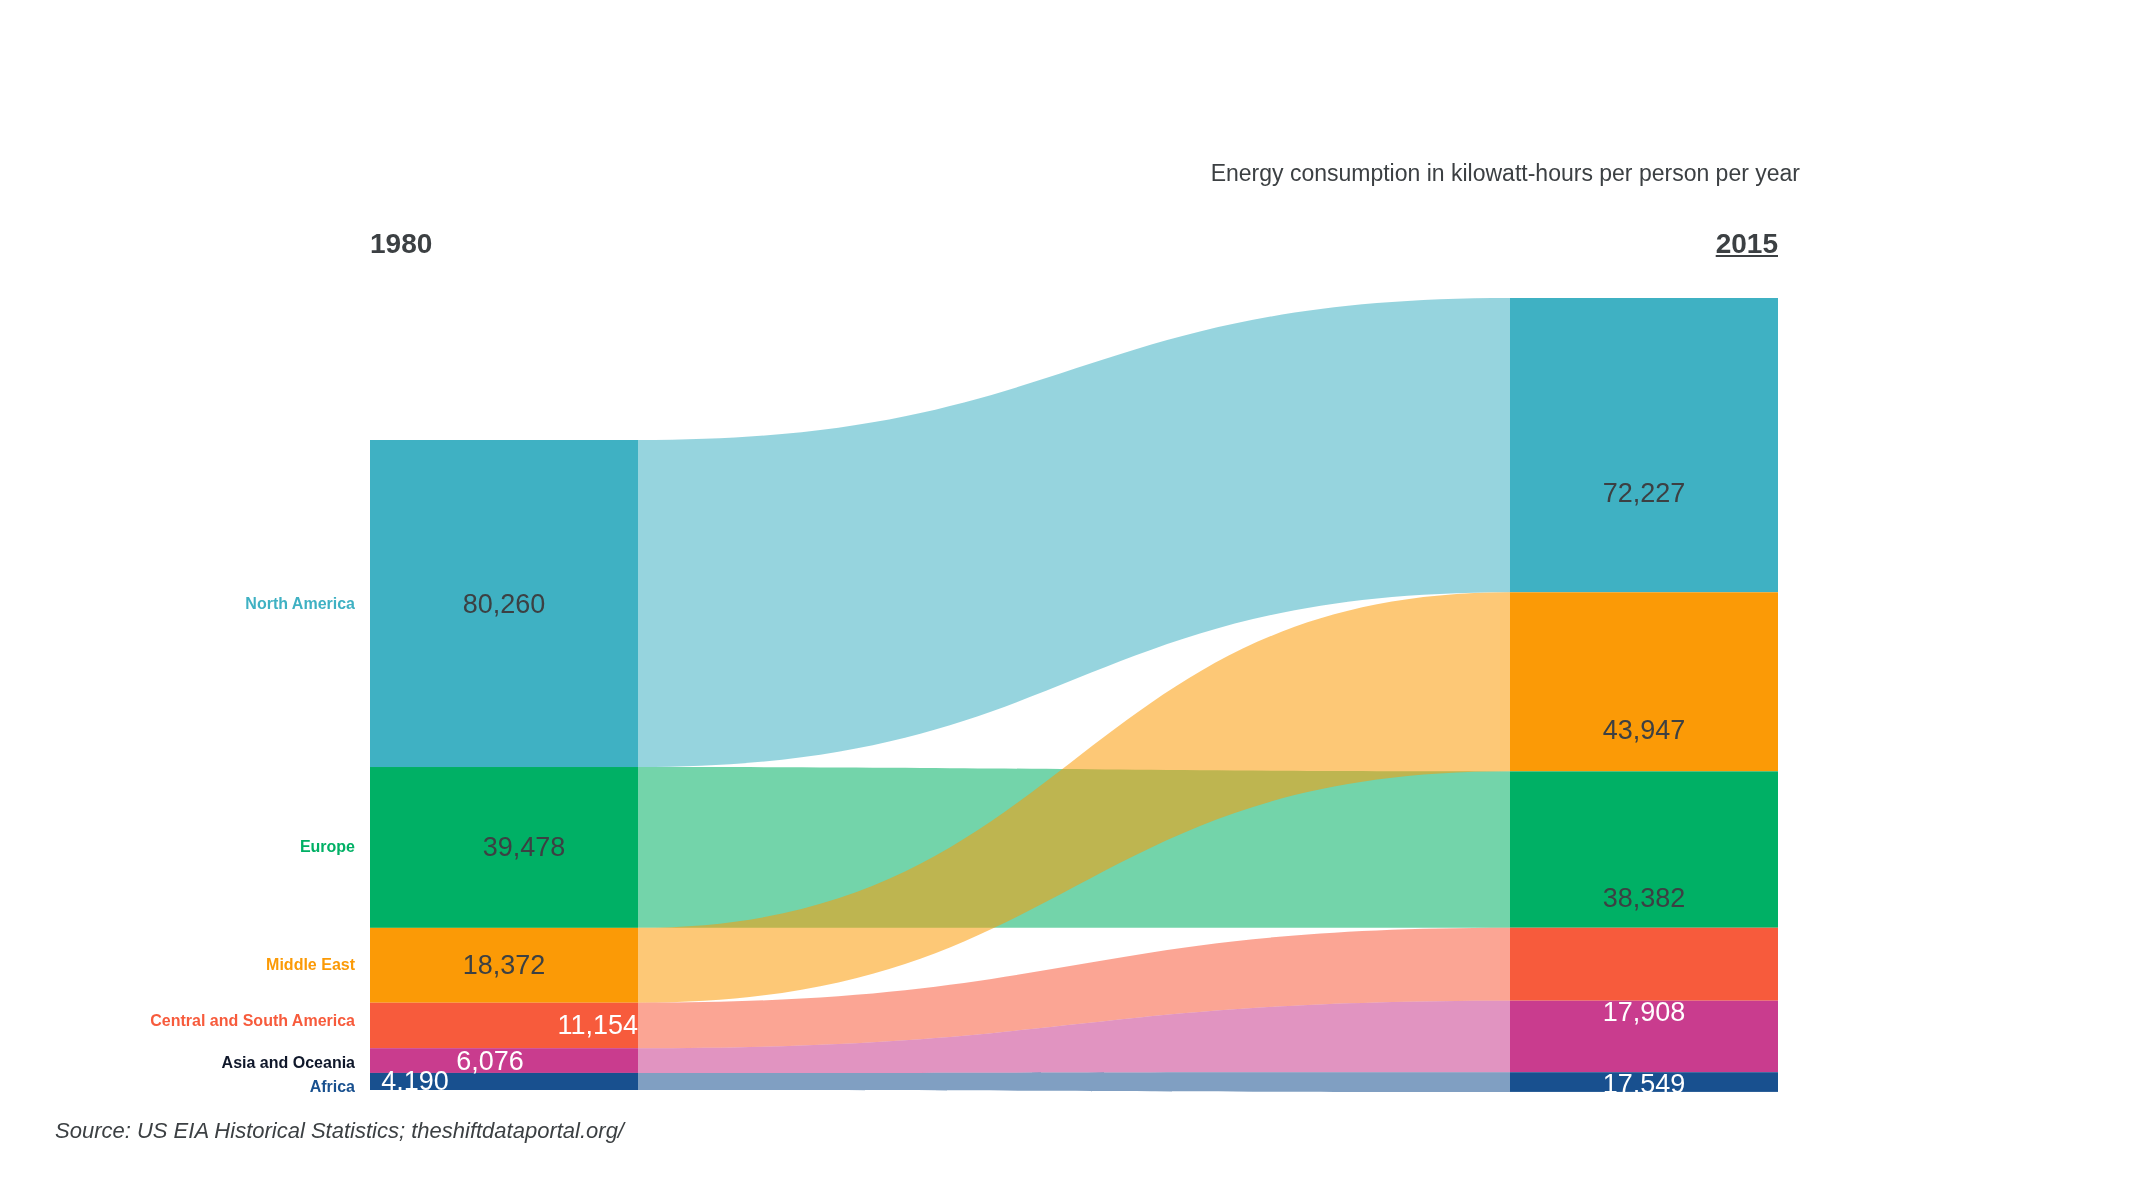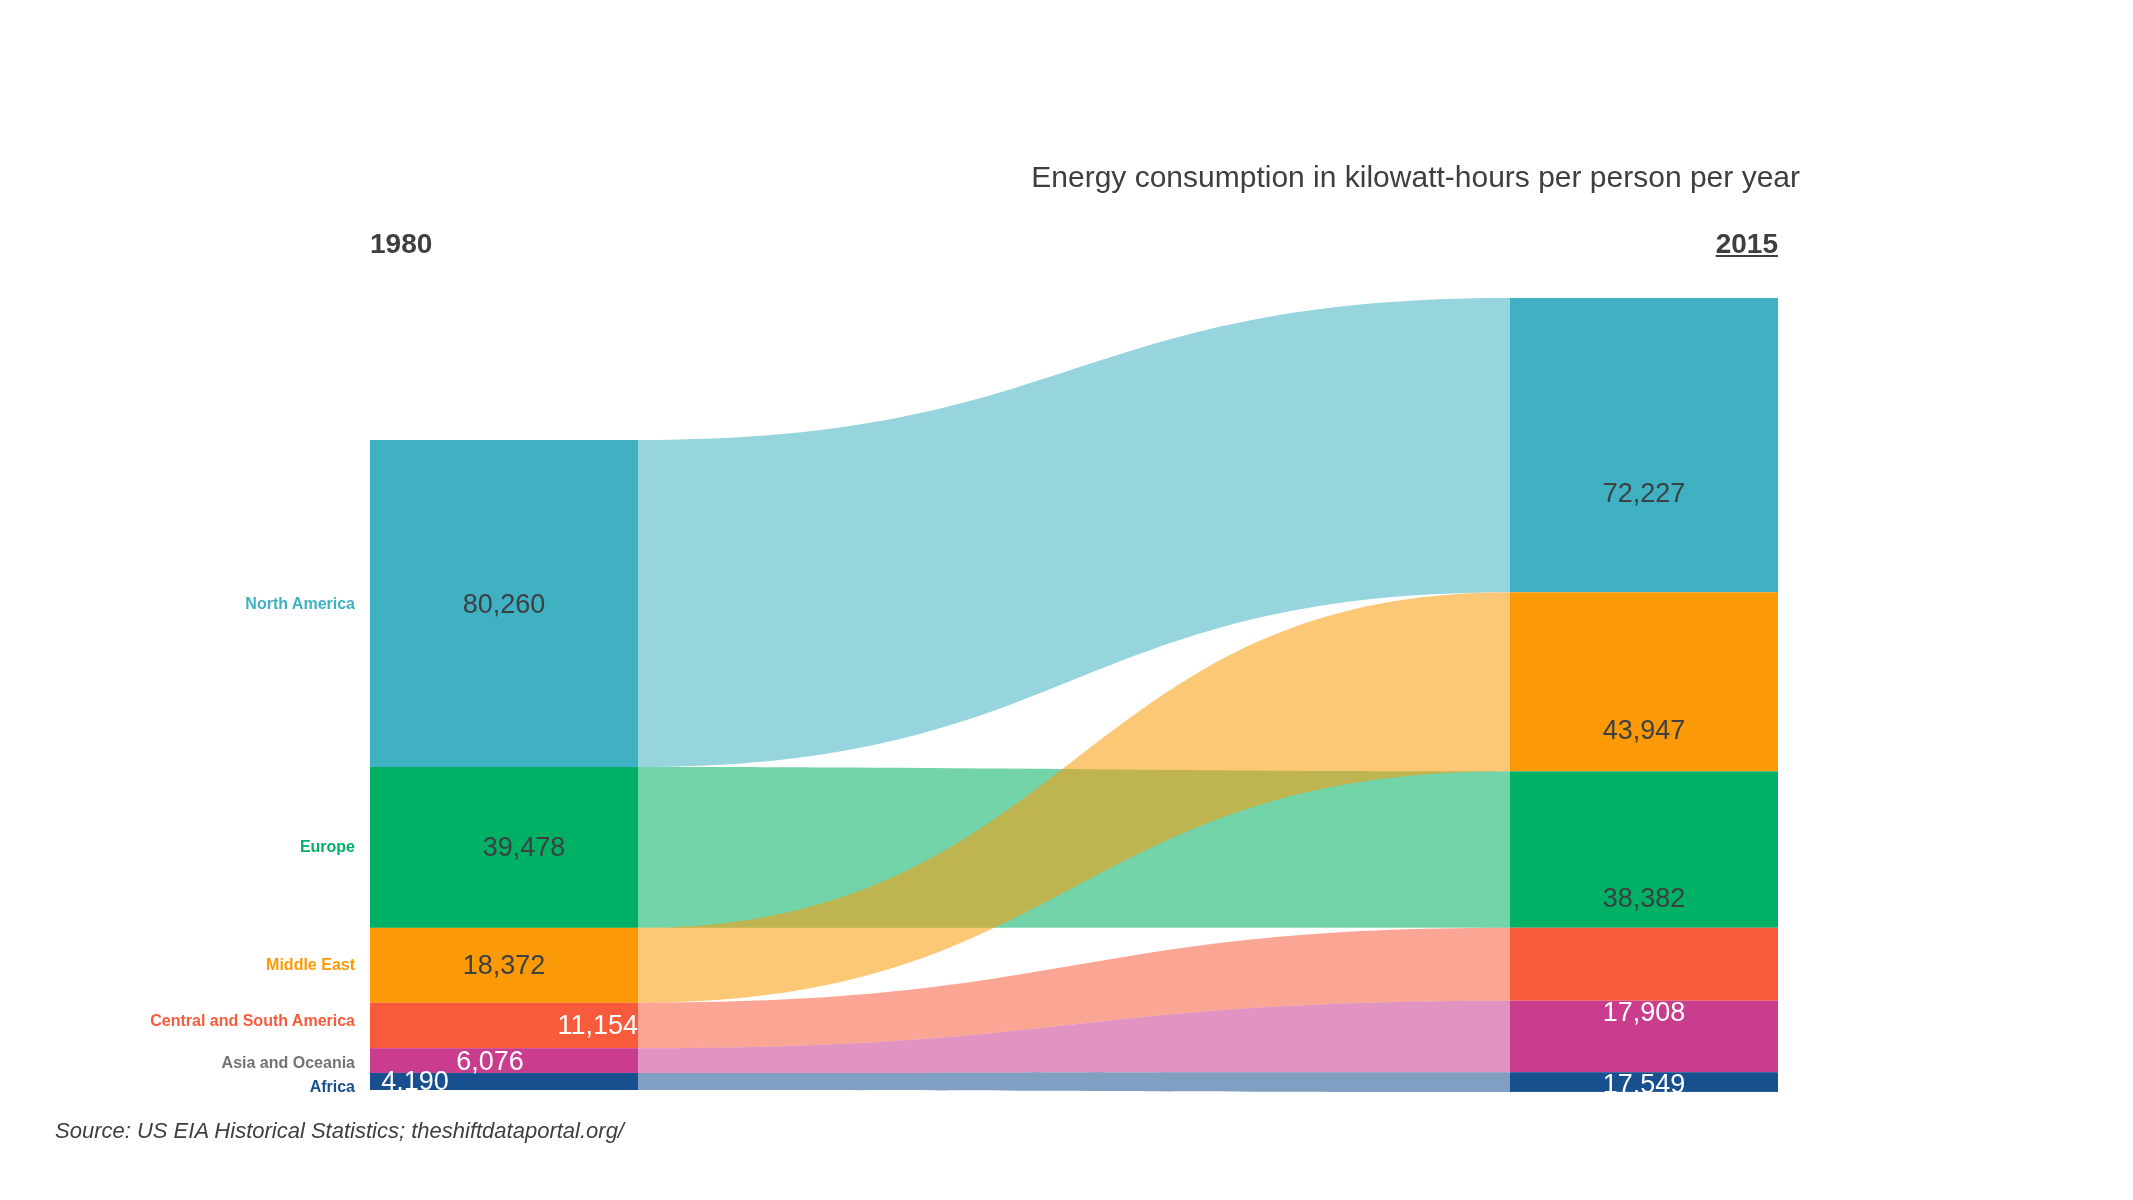--- a/index.html
+++ b/index.html
@@ -32,21 +32,21 @@
     font-weight: 400;
     color: #3c4043;
     letter-spacing: 0.2px;
     white-space: nowrap;
   }
   .subtitle {
     position: absolute;
     left: 0; top: 160px;
     width: 1800px;
     text-align: right;
-    font-size: 30px;
+    font-size: 23px;
     font-weight: 400;
     color: #3c4043;
     white-space: nowrap;
   }
   .year-label {
     position: absolute;
     top: 228px;
     font-size: 28px;
     font-weight: 700;
     color: #3c4043;
@@ -145,21 +145,21 @@
       <rect x="1510" y="771.3473327900708" width="268" height="156.3862596376857" fill="#00B065"></rect>
       <rect x="1510" y="927.7335924277565" width="268" height="72.96558641007961" fill="#F75B3C"></rect>
       <rect x="1510" y="1000.6991788378361" width="268" height="71.50285212812638" fill="#C93C8E"></rect>
       <rect x="1510" y="1072.2020309659624" width="268" height="19.700056415721182" fill="#18508F"></rect>
     </svg>
 
   <div class="region-label" id="rl-north_america" style="top: 603.508px; color: rgb(63, 177, 195);">North America</div>
   <div class="region-label" id="rl-europe" style="top: 847.443px; color: rgb(0, 176, 101);">Europe</div>
   <div class="region-label" id="rl-middle_east" style="top: 965.297px; color: rgb(251, 154, 6);">Middle East</div>
   <div class="region-label" id="rl-central_south_america" style="top: 1021.45px; color: rgb(247, 91, 60);">Central and South America</div>
-  <div class="region-label" id="rl-asia_oceania" style="top: 1062.55px; color: #737373; text-align: right;">Asia and Oceania</div>
+  <div class="region-label" id="rl-asia_oceania" style="top: 1062.55px; color: #0f172a; text-align: right;">Asia and Oceania</div>
   <div class="region-label" id="rl-africa" style="top: 1087.46px; color: rgb(24, 80, 143);">Africa</div>
 
   <div class="value-label v-left v-dark" id="vl-l-north_america" style="top: 603.508px;">80,260</div>
   <div class="value-label v-left v-dark" id="vl-l-europe" style="top: 847.443px; padding-left: 20px;">39,478</div>
   <div class="value-label v-left v-dark" id="vl-l-middle_east" style="top: 965.297px;">18,372</div>
   <div class="value-label v-left v-white" id="vl-l-central_south_america" style="top: 1025.45px; left: 370px; width: 268px; text-align: right;">11,154</div>
   <div class="value-label v-left v-white" id="vl-l-asia_oceania" style="top: 1060.55px; left: 400px; width: 180px; text-align: center;">6,076</div>
   <div class="value-label v-left v-white" id="vl-l-africa" style="top: 1081.46px; left: 330px; width: 170px; text-align: center;">4,190</div>
 
   <div class="value-label v-right v-dark" id="vl-r-north_america" style="top: 445.143px;">72,227</div>

